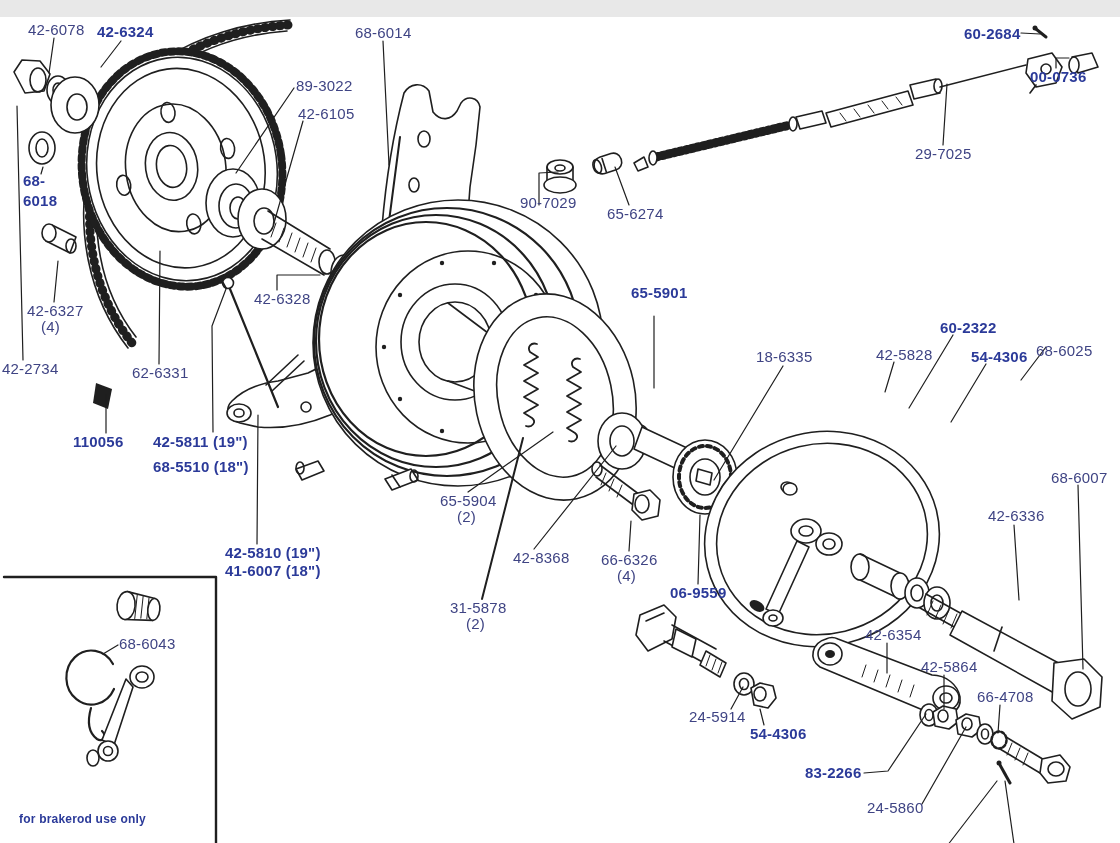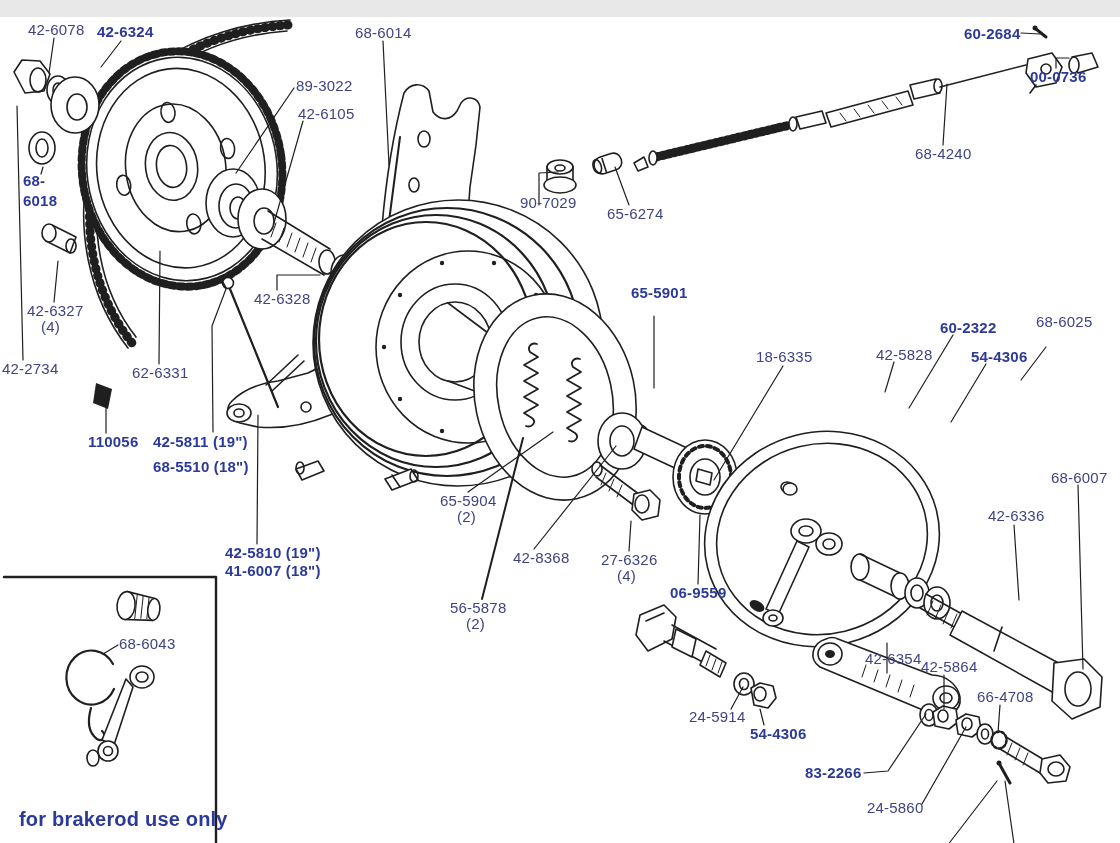--- a/index.html
+++ b/index.html
@@ -3,21 +3,21 @@
 <meta charset="utf-8">
 <style>
   html,body{margin:0;padding:0;background:#e8e8e8}
   .canvas{position:relative;width:1120px;height:843px;margin:17px auto;
     background:var(--background,#ffffff);
     font-family:"Liberation Sans",sans-serif;overflow:hidden}
   .canvas svg{position:absolute;left:0;top:0}
   .lbl{position:absolute;font-size:15px;line-height:16px;
     color:var(--label-regular,#3f4484);white-space:nowrap;letter-spacing:.2px}
   .lbl.b{font-weight:bold;color:var(--label-bold,#2b3a99)}
-  .lbl.note{font-size:20px}
+  .lbl.note{font-size:12px}
   .ln{stroke:var(--line,#1f1f1f);fill:none;stroke-width:1.6;stroke-linecap:round;stroke-linejoin:round}
   .lnf{stroke:var(--line,#1f1f1f);fill:#ffffff;stroke-width:1.6;stroke-linejoin:round}
   .dk{fill:var(--line,#1f1f1f);stroke:none}
   .ldr{stroke:var(--line,#1f1f1f);fill:none;stroke-width:1.2;stroke-linecap:round;stroke-linejoin:round}
 </style>
 </head>
 <body>
 
 <div class="canvas">
 
@@ -339,52 +339,52 @@
   </g>
 </svg>
 
   <div class="lbl" style="left:28px;top:5px">42-6078</div>
   <div class="lbl b" style="left:97px;top:7px">42-6324</div>
   <div class="lbl" style="left:355px;top:8px">68-6014</div>
   <div class="lbl b" style="left:964px;top:9px">60-2684</div>
   <div class="lbl b" style="left:1030px;top:52px">00-0736</div>
   <div class="lbl" style="left:296px;top:61px">89-3022</div>
   <div class="lbl" style="left:298px;top:89px">42-6105</div>
-  <div class="lbl" style="left:915px;top:129px">68-4240</div>
+  <div class="lbl" style="left:915px;top:129px">29-7025</div>
   <div class="lbl" style="left:520px;top:178px">90-7029</div>
   <div class="lbl" style="left:607px;top:189px">65-6274</div>
   <div class="lbl b" style="left:23px;top:156px">68-</div>
   <div class="lbl b" style="left:23px;top:176px">6018</div>
   <div class="lbl" style="left:27px;top:286px">42-6327</div>
   <div class="lbl" style="left:41px;top:302px">(4)</div>
   <div class="lbl" style="left:254px;top:274px">42-6328</div>
   <div class="lbl" style="left:2px;top:344px">42-2734</div>
   <div class="lbl" style="left:132px;top:348px">62-6331</div>
   <div class="lbl b" style="left:631px;top:268px">65-5901</div>
   <div class="lbl b" style="left:940px;top:303px">60-2322</div>
   <div class="lbl" style="left:876px;top:330px">42-5828</div>
   <div class="lbl b" style="left:971px;top:332px">54-4306</div>
-  <div class="lbl" style="left:1036px;top:297px">68-6025</div>
+  <div class="lbl" style="left:1036px;top:326px">68-6025</div>
   <div class="lbl" style="left:756px;top:332px">18-6335</div>
-  <div class="lbl b" style="left:88px;top:417px">110056</div>
+  <div class="lbl b" style="left:73px;top:417px">110056</div>
   <div class="lbl b" style="left:153px;top:417px">42-5811 (19")</div>
   <div class="lbl b" style="left:153px;top:442px">68-5510 (18")</div>
   <div class="lbl" style="left:440px;top:476px">65-5904</div>
   <div class="lbl" style="left:457px;top:492px">(2)</div>
   <div class="lbl b" style="left:225px;top:528px">42-5810 (19")</div>
   <div class="lbl b" style="left:225px;top:546px">41-6007 (18")</div>
   <div class="lbl" style="left:513px;top:533px">42-8368</div>
-  <div class="lbl" style="left:601px;top:535px">27-6326</div>
+  <div class="lbl" style="left:601px;top:535px">66-6326</div>
   <div class="lbl" style="left:617px;top:551px">(4)</div>
   <div class="lbl b" style="left:670px;top:568px">06-9559</div>
-  <div class="lbl" style="left:450px;top:583px">56-5878</div>
+  <div class="lbl" style="left:450px;top:583px">31-5878</div>
   <div class="lbl" style="left:466px;top:599px">(2)</div>
   <div class="lbl" style="left:1051px;top:453px">68-6007</div>
   <div class="lbl" style="left:988px;top:491px">42-6336</div>
-  <div class="lbl" style="left:865px;top:634px">42-6354</div>
+  <div class="lbl" style="left:865px;top:610px">42-6354</div>
   <div class="lbl" style="left:921px;top:642px">42-5864</div>
   <div class="lbl" style="left:977px;top:672px">66-4708</div>
   <div class="lbl" style="left:689px;top:692px">24-5914</div>
   <div class="lbl b" style="left:750px;top:709px">54-4306</div>
   <div class="lbl b" style="left:805px;top:748px">83-2266</div>
   <div class="lbl" style="left:867px;top:783px">24-5860</div>
   <div class="lbl b" style="left:887px;top:826px">15-0431</div>
   <div class="lbl b" style="left:966px;top:826px">60-2684</div>
   <div class="lbl" style="left:119px;top:619px">68-6043</div>
   <div class="lbl b note" style="left:19px;top:794px">for brakerod use only</div>

